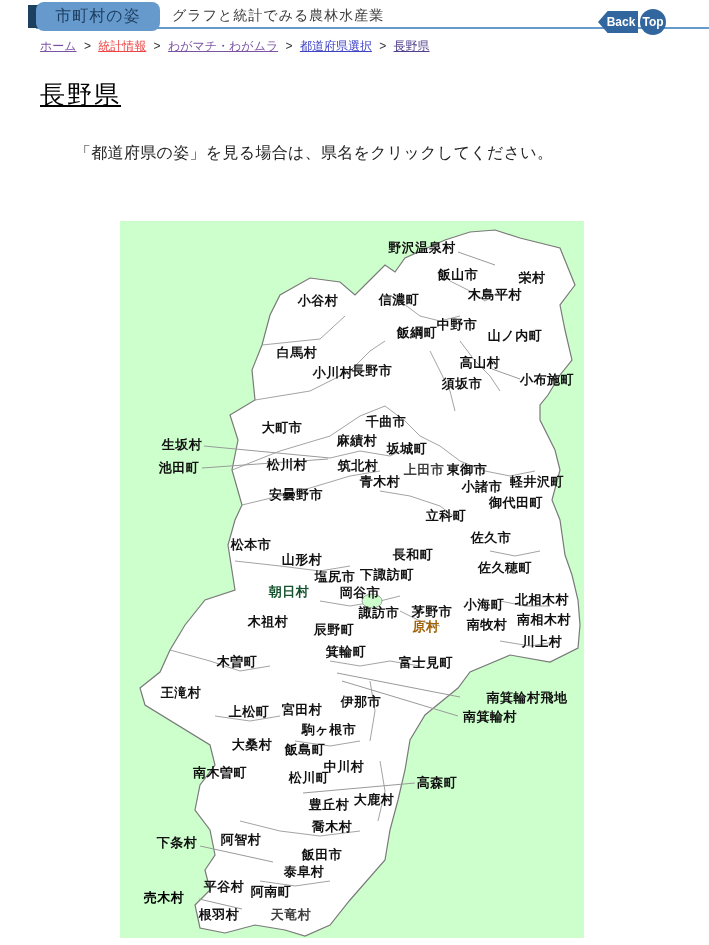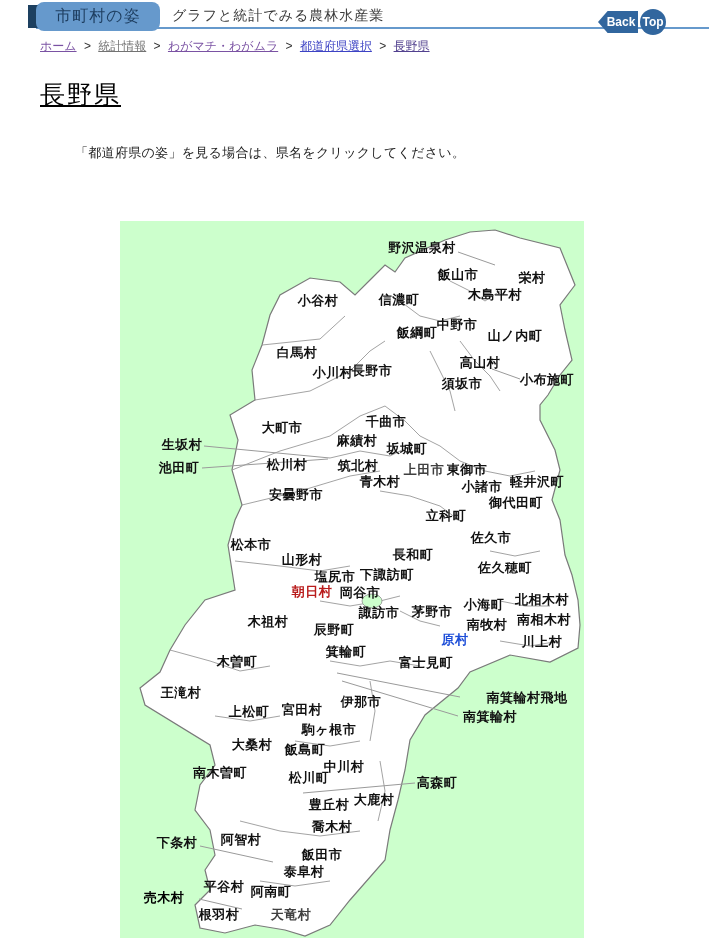--- a/index.html
+++ b/index.html
@@ -34,21 +34,21 @@
   }
   
   .breadcrumb{position:absolute;left:40px;top:38px;font-size:12px;color:#333;white-space:nowrap;}
   .breadcrumb a{text-decoration:underline;cursor:pointer;}
   .breadcrumb .sep{color:#333;margin:0 4px;}
   
   .page-title{
     position:absolute;left:40px;top:78px;font-size:25px;color:#000;
     text-decoration:underline;font-weight:normal;margin:0;letter-spacing:2px;cursor:pointer;
   }
-  .instructions{position:absolute;left:75px;top:142px;width:575px;font-size:13px;color:#222;}
+  .instructions{position:absolute;left:75px;top:142px;width:575px;font-size:16px;color:#222;}
   .instructions p{margin:0 0 7px 0;line-height:21px;letter-spacing:0.3px;}
   
   .map{position:absolute;left:120px;top:221px;width:464px;height:717px;background:#ccffcc;}
   .map svg{position:absolute;left:0;top:0;}
   .map-label{
     position:absolute;transform:translate(-50%,-50%);white-space:nowrap;
     font-size:13px;font-weight:bold;color:#111;letter-spacing:0.5px;cursor:pointer;
   }
 </style>
 </head>
@@ -58,21 +58,21 @@
   <div class="hdr-underline"></div>
   <div class="hdr-darksq"></div>
   <div class="hdr-titlebox">
     <span>市町村の姿</span>
   </div>
   <div class="hdr-tagline">グラフと統計でみる農林水産業</div>
   <div class="btn-back">Back</div>
   <div class="btn-top">Top</div>
 </div>
 
-<div class="breadcrumb" id="breadcrumb"><a style="color: rgb(122, 82, 163);">ホーム</a><span class="sep"> &gt; </span><a style="color: #737373;">統計情報</a><span class="sep"> &gt; </span><a style="color: rgb(122, 82, 163);">わがマチ・わがムラ</a><span class="sep"> &gt; </span><a style="color: rgb(61, 67, 196);">都道府県選択</a><span class="sep"> &gt; </span><a style="color: rgb(82, 65, 143);">長野県</a></div>
+<div class="breadcrumb" id="breadcrumb"><a style="color: rgb(122, 82, 163);">ホーム</a><span class="sep"> &gt; </span><a style="color: #ef4444;">統計情報</a><span class="sep"> &gt; </span><a style="color: rgb(122, 82, 163);">わがマチ・わがムラ</a><span class="sep"> &gt; </span><a style="color: rgb(61, 67, 196);">都道府県選択</a><span class="sep"> &gt; </span><a style="color: rgb(82, 65, 143);">長野県</a></div>
 
 <h1 class="page-title">長野県</h1>
 
 <div class="instructions">
   <p>「都道府県の姿」を見る場合は、県名をクリックしてください。</p>
 </div>
 
 <div class="map">
   <svg width="464" height="717" viewBox="0 0 464 717">
     <defs>
@@ -158,31 +158,31 @@
       <div class="map-label" style="left: 176px; top: 274px; color: rgb(17, 17, 17);">安曇野市</div>
       <div class="map-label" style="left: 396px; top: 282px; color: rgb(17, 17, 17);">御代田町</div>
       <div class="map-label" style="left: 326px; top: 295px; color: rgb(17, 17, 17);">立科町</div>
       <div class="map-label" style="left: 371px; top: 317px; color: rgb(17, 17, 17);">佐久市</div>
       <div class="map-label" style="left: 131px; top: 324px; color: rgb(17, 17, 17);">松本市</div>
       <div class="map-label" style="left: 182px; top: 339px; color: rgb(17, 17, 17);">山形村</div>
       <div class="map-label" style="left: 293px; top: 334px; color: rgb(17, 17, 17);">長和町</div>
       <div class="map-label" style="left: 385px; top: 347px; color: rgb(17, 17, 17);">佐久穂町</div>
       <div class="map-label" style="left: 215px; top: 356px; color: rgb(17, 17, 17);">塩尻市</div>
       <div class="map-label" style="left: 267px; top: 354px; color: rgb(17, 17, 17);">下諏訪町</div>
-      <div class="map-label" style="left: 169px; top: 371px; color: #b91c1c; margin-left: 23px;">朝日村</div>
+      <div class="map-label" style="left: 169px; top: 371px; color: #14532d;">朝日村</div>
       <div class="map-label" style="left: 240px; top: 372px; color: rgb(17, 17, 17);">岡谷市</div>
       <div class="map-label" style="left: 364px; top: 384px; color: rgb(17, 17, 17);">小海町</div>
       <div class="map-label" style="left: 422px; top: 379px; color: rgb(17, 17, 17);">北相木村</div>
       <div class="map-label" style="left: 259px; top: 392px; color: rgb(17, 17, 17);">諏訪市</div>
       <div class="map-label" style="left: 312px; top: 391px; color: rgb(17, 17, 17);">茅野市</div>
       <div class="map-label" style="left: 367px; top: 404px; color: rgb(17, 17, 17);">南牧村</div>
       <div class="map-label" style="left: 424px; top: 399px; color: rgb(17, 17, 17);">南相木村</div>
       <div class="map-label" style="left: 148px; top: 401px; color: rgb(17, 17, 17);">木祖村</div>
       <div class="map-label" style="left: 214px; top: 409px; color: rgb(17, 17, 17);">辰野町</div>
-      <div class="map-label" style="left: 306px; top: 419px; color: #1d4ed8; margin-left: 29px;">原村</div>
+      <div class="map-label" style="left: 306px; top: 406px; color: #a16207;">原村</div>
       <div class="map-label" style="left: 422px; top: 421px; color: rgb(17, 17, 17);">川上村</div>
       <div class="map-label" style="left: 226px; top: 431px; color: rgb(17, 17, 17);">箕輪町</div>
       <div class="map-label" style="left: 117px; top: 441px; color: rgb(17, 17, 17);">木曽町</div>
       <div class="map-label" style="left: 306px; top: 442px; color: rgb(17, 17, 17);">富士見町</div>
       <div class="map-label" style="left: 61px; top: 472px; color: rgb(17, 17, 17);">王滝村</div>
       <div class="map-label" style="left: 129px; top: 491px; color: rgb(17, 17, 17);">上松町</div>
       <div class="map-label" style="left: 182px; top: 489px; color: rgb(17, 17, 17);">宮田村</div>
       <div class="map-label" style="left: 241px; top: 481px; color: rgb(17, 17, 17);">伊那市</div>
       <div class="map-label" style="left: 384px; top: 477px; color: rgb(17, 17, 17); padding-left: 46px;">南箕輪村飛地</div>
       <div class="map-label" style="left: 370px; top: 496px; color: rgb(17, 17, 17);">南箕輪村</div>

